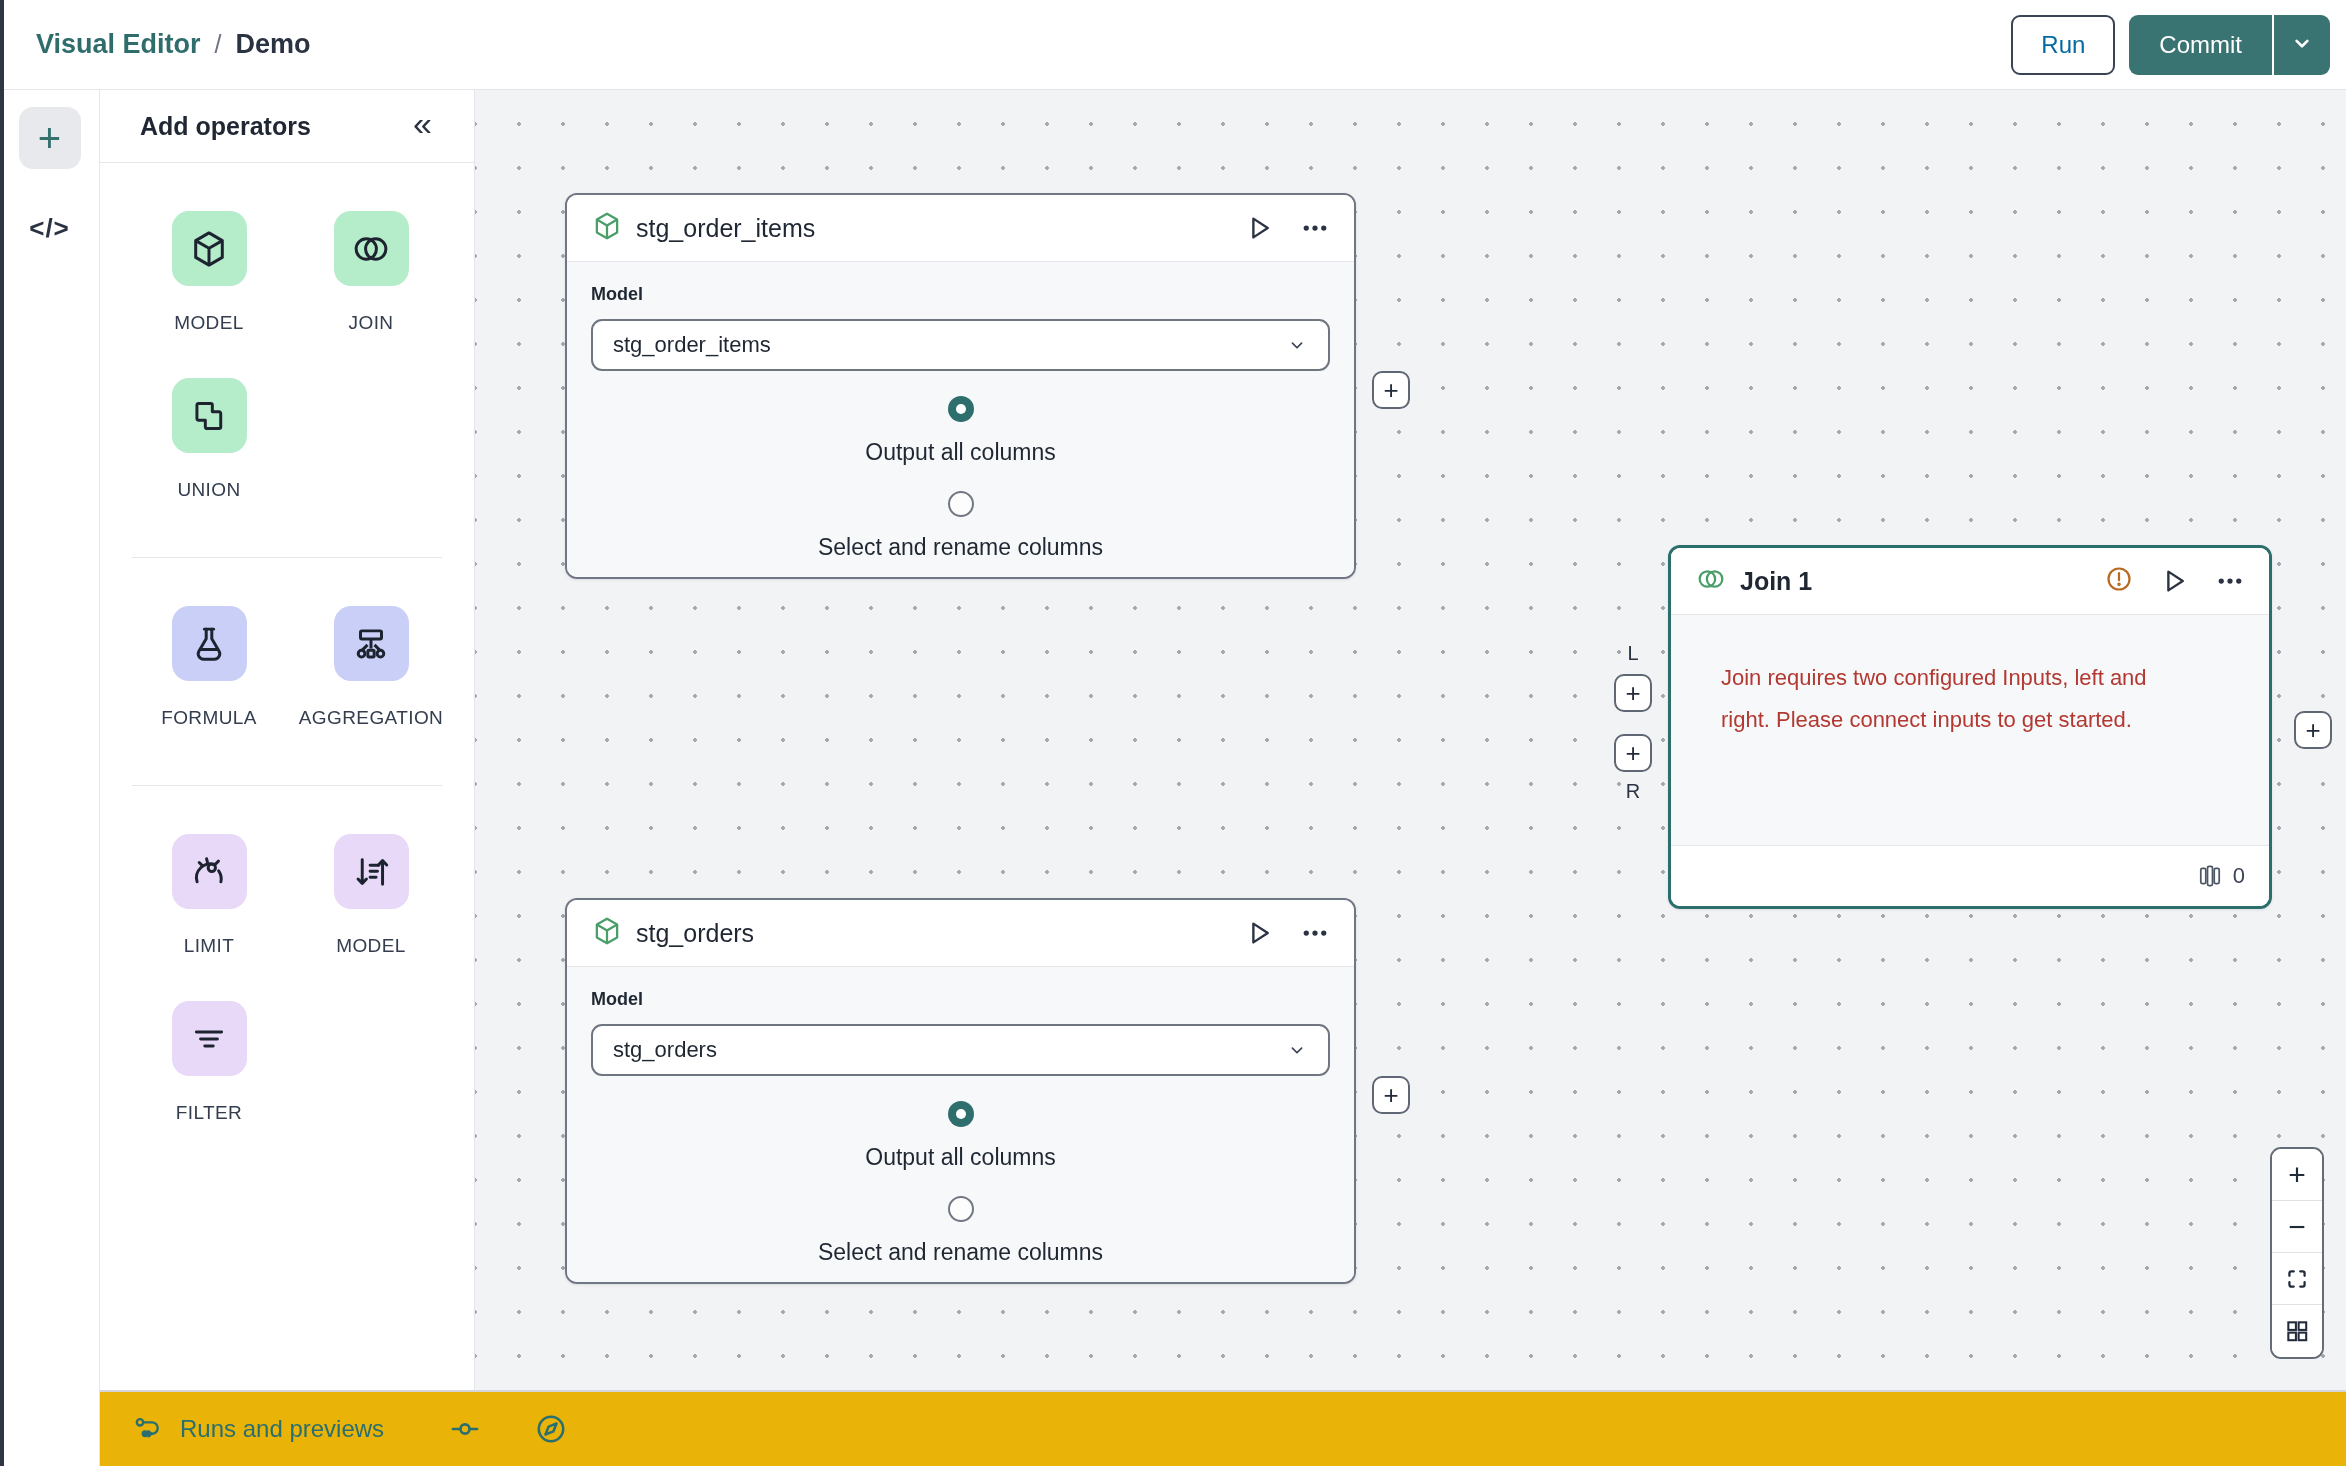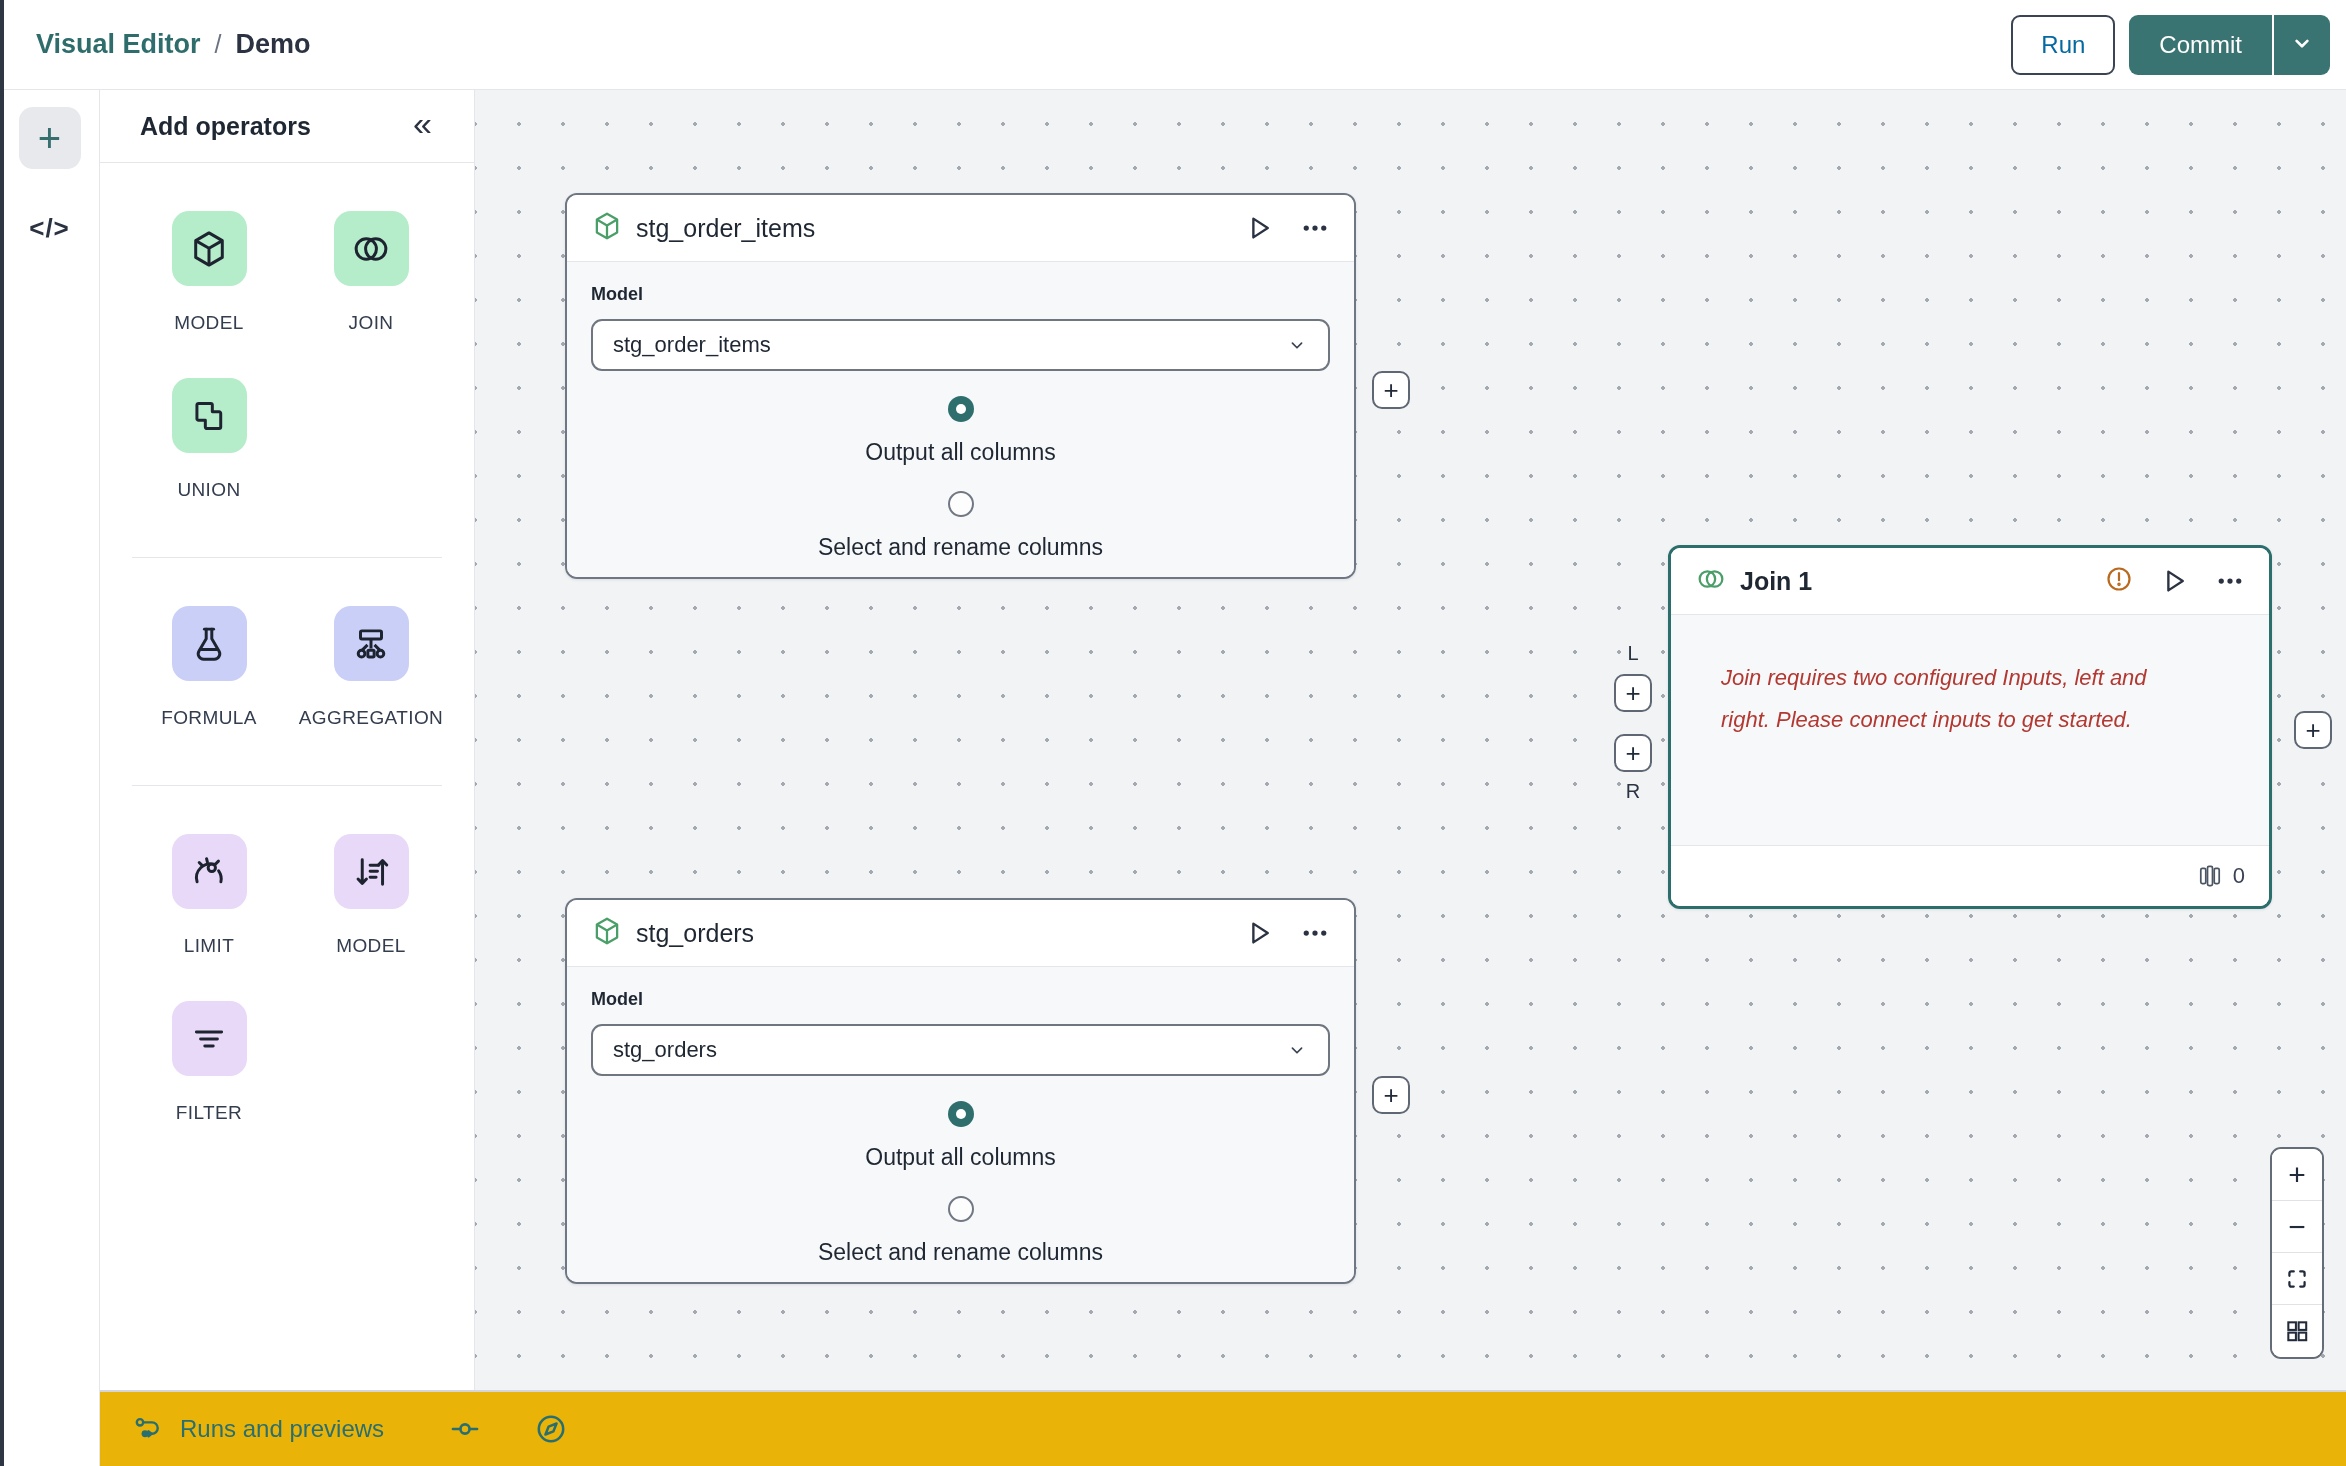--- a/index.html
+++ b/index.html
@@ -108,21 +108,21 @@
   }
   .model-select-value { font-size:22px; color:#1f2733; }
   .model-select svg { margin-left:auto; }
   .radio-row { display:flex; align-items:center; gap:17px; margin-top:25px; cursor:pointer;flex-direction:column; }
   .radio { width:26px; height:26px; border-radius:50%; flex:0 0 auto; position:relative; }
   .radio.on { background:#2e6f6e; }
   .radio.on::after { content:""; position:absolute; left:8px; top:8px; width:10px; height:10px; border-radius:50%; background:#fff; }
   .radio.off { background:#fdfdfe; border:2.5px solid #717883; }
   .radio-label { font-size:23px; color:#1f2733; }
 
-  .join-error { color:#b23831; font-size:22px; line-height:42px; padding:24px 16px 0 26px; max-width:500px;font-style:italic; }
+  .join-error { color:#b23831; font-size:22px; line-height:42px; padding:24px 16px 0 26px; max-width:500px; }
 
   
   .port {
     position:absolute; width:38px; height:38px; background:#fff; border:2px solid #5f6774;
     border-radius:10px; color:#222b3a; font-size:26px; line-height:32px; text-align:center;
     cursor:pointer; font-family:inherit; padding:0;
   }
   .port-label { position:absolute; font-size:20px; color:#2b3343; width:38px; text-align:center; }
 
   

